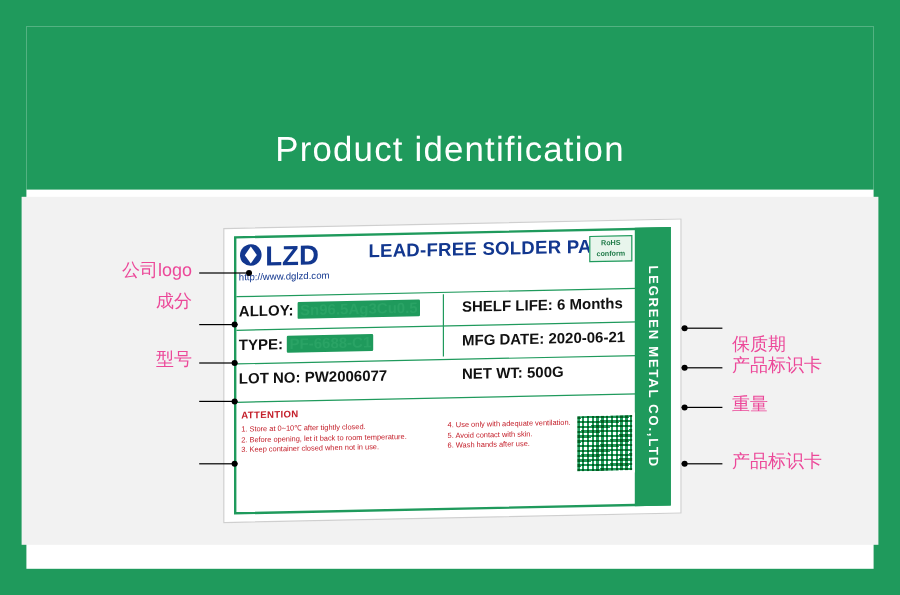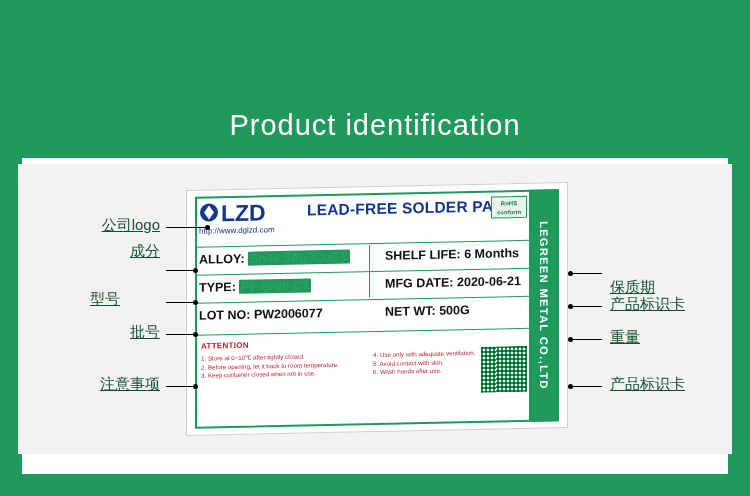--- a/index.html
+++ b/index.html
@@ -243,23 +243,22 @@
     background:
       repeating-linear-gradient(90deg, #1f9a5c 0 2px, #ffffff 2px 4px),
       repeating-linear-gradient(0deg, #1f9a5c 0 2px, #ffffff 2px 4px);
     background-blend-mode: multiply;
     border: 2px solid #ffffff;
   }
   
   .callout {
     position: absolute;
     font-size: 15px;
-    color: #14532d;
+    color: #ec4899;
     white-space: nowrap;
-    text-decoration: underline;
   }
   .callout.left { text-align: right; }
   .leader {
     position: absolute;
     height: 1px;
     background: #000000;
   }
   .leader .dot {
     position: absolute;
     top: -2px;
@@ -361,31 +360,29 @@
   <div class="callout left" style="left:50px; top:216px; width:110px;">公司logo</div>
   <div class="leader" style="left:166px; top:227px; width:44px;">
     <div class="dot" style="right:0;"></div>
   </div>
 
   <div class="callout left" style="left:50px; top:242px; width:110px;">成分</div>
   <div class="leader" style="left:166px; top:270px; width:32px;">
     <div class="dot" style="right:0;"></div>
   </div>
 
-  <div class="callout left" style="left:50px; top:290px; width:110px;text-align:center;">型号</div>
+  <div class="callout left" style="left:50px; top:290px; width:110px;">型号</div>
   <div class="leader" style="left:166px; top:302px; width:32px;">
     <div class="dot" style="right:0;"></div>
   </div>
 
-  <div class="callout left" style="left:50px; top:323px; width:110px;">批号</div>
   <div class="leader" style="left:166px; top:334px; width:32px;">
     <div class="dot" style="right:0;"></div>
   </div>
 
-  <div class="callout left" style="left:30px; top:375px; width:130px;">注意事项</div>
   <div class="leader" style="left:166px; top:386px; width:32px;">
     <div class="dot" style="right:0;"></div>
   </div>
 
   <div class="callout" style="left:610px; top:278px;">保质期</div>
   <div class="leader" style="left:568px; top:273px; width:34px;">
     <div class="dot" style="left:0;"></div>
   </div>
 
   <div class="callout" style="left:610px; top:295px;">产品标识卡</div>

